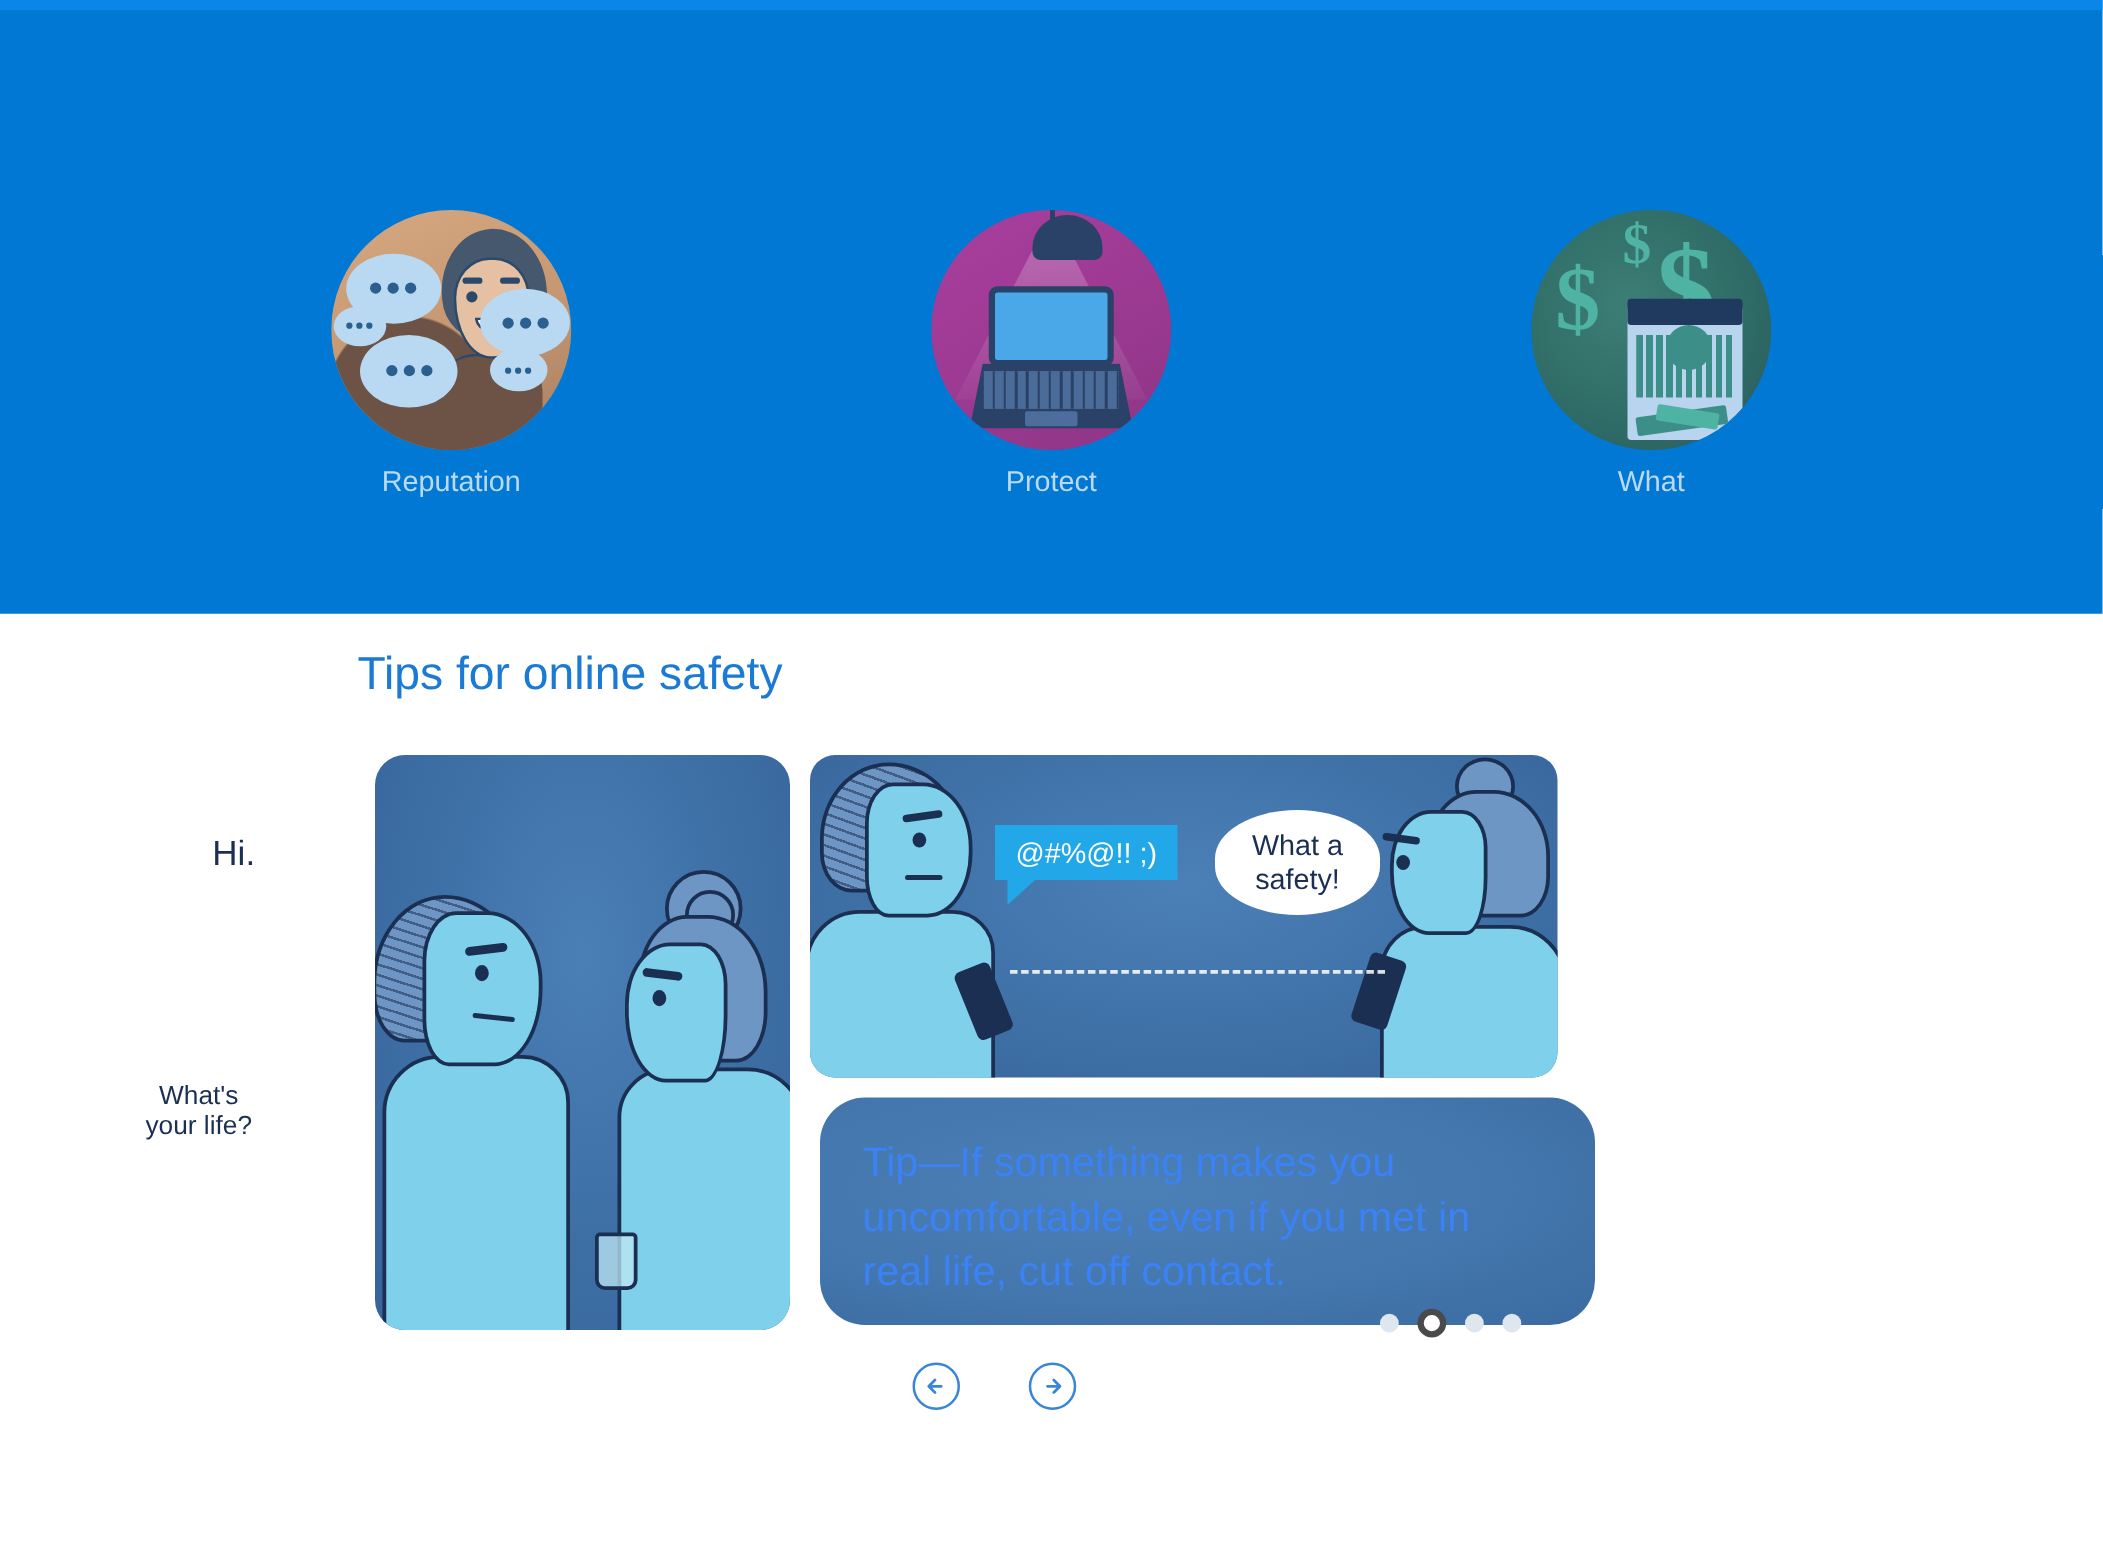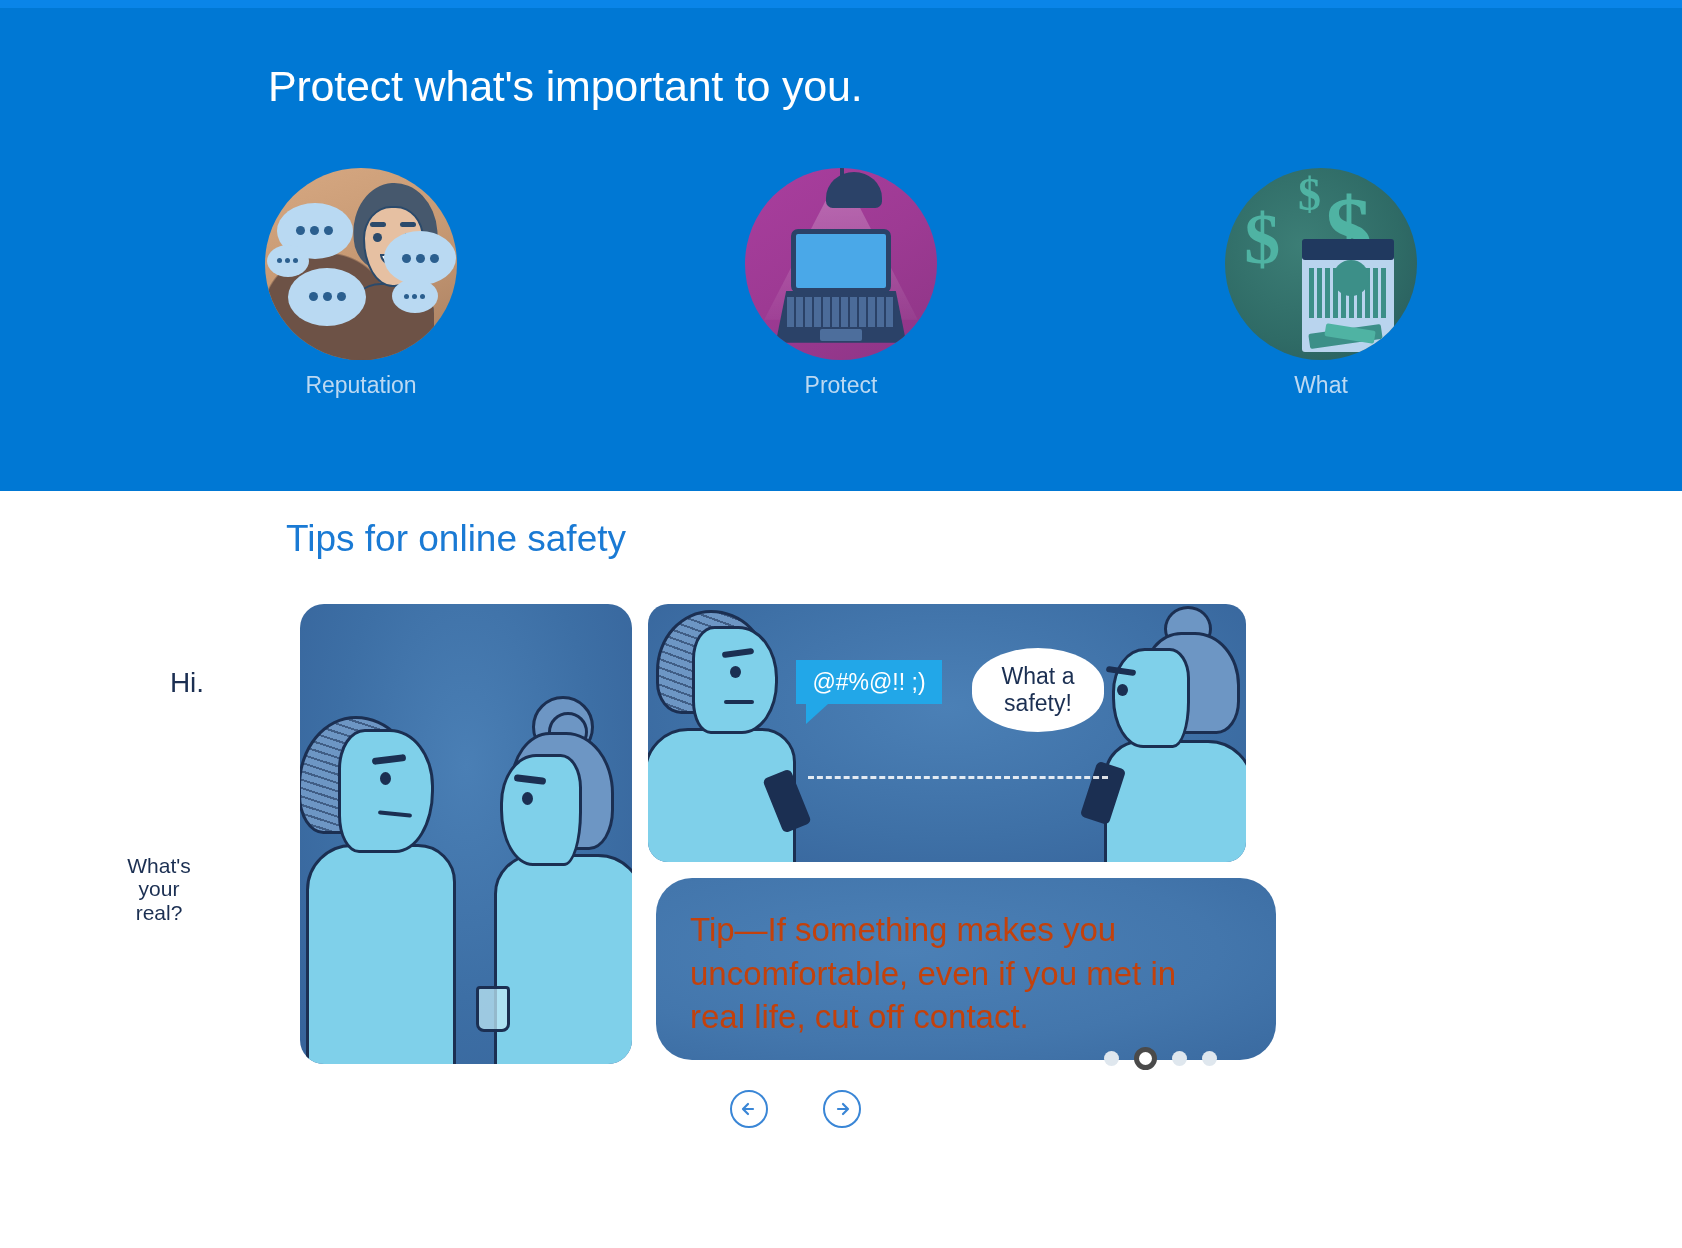--- a/index.html
+++ b/index.html
@@ -280,21 +280,21 @@
     border-right:34px solid transparent; transform:rotate(-12deg); }
 
   
   #tip-panel {
     position:absolute; left:656px; top:878px; width:620px; height:182px;
     border-radius:36px; overflow:hidden;
     background:radial-gradient(ellipse at 40% 40%,#4b80b6 0%,#4376ac 60%,#3a6aa0 100%);
   }
   #tip-text {
     position:absolute; left:690px; top:908px; width:540px;
-    color:#c2410c; font-size:33px; font-weight:300; line-height:1.32;
+    color:#3b82f6; font-size:33px; font-weight:300; line-height:1.32;
   }
 
   
   #dots { position:absolute; left:1104px; top:1047px;
     display:flex; align-items:center; gap:15px; }
   .dot { width:15px; height:15px; border-radius:50%;
     background:#dfe7ee; cursor:pointer; }
   .dot.active { width:23px; height:23px; background:#ffffff;
     border:5px solid #4a4a4a; }
 
@@ -304,21 +304,20 @@
   .navbtn { width:38px; height:38px; border-radius:50%;
     border:2px solid #3a86d6; display:flex; align-items:center;
     justify-content:center; cursor:pointer; background:transparent; }
   .navbtn svg { display:block; }
 </style>
 </head>
 <body>
 
 <div id="hero">
   <div id="hero-topstrip"></div>
-  <div id="hero-title">Protect what's important to you.</div>
 
   <div id="cat-row">
 
     <div class="cat">
       <div class="cat-circle">
         <div class="art-rep">
           <div class="rep-hair"></div>
           <div class="rep-body"></div>
           <div class="rep-face"></div>
           <div class="rep-brow l"></div>
@@ -403,21 +402,21 @@
   <div class="p1-man-eye"></div>
   <div class="p1-man-mouth"></div>
   <div class="p1-wom-bun"></div>
   <div class="p1-wom-hair"></div>
   <div class="p1-wom-face"></div>
   <div class="p1-wom-brow"></div>
   <div class="p1-wom-eye"></div>
   <div class="p1-glass"></div>
 </div>
 <div class="sbub" id="p1-bub-hi">Hi.</div>
-<div class="sbub" id="p1-bub-name">What's your real?</div>
+<div class="sbub" id="p1-bub-name">What's your life?</div>
 
 <div id="panel2">
   <div class="p2-body"></div>
   <div class="p2-wom-body"></div>
   <div class="p2-hair"></div>
   <div class="p2-face"></div>
   <div class="p2-brow"></div>
   <div class="p2-eye"></div>
   <div class="p2-mouth"></div>
   <div class="p2-phone-l"></div>

